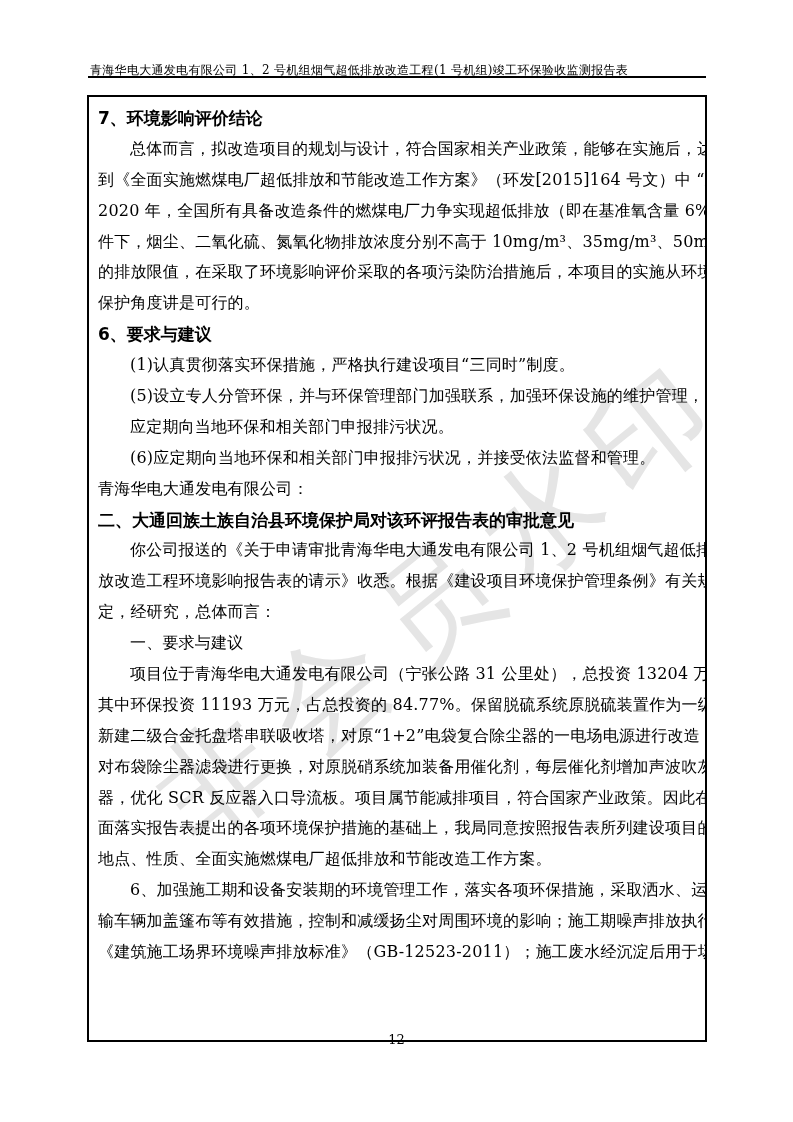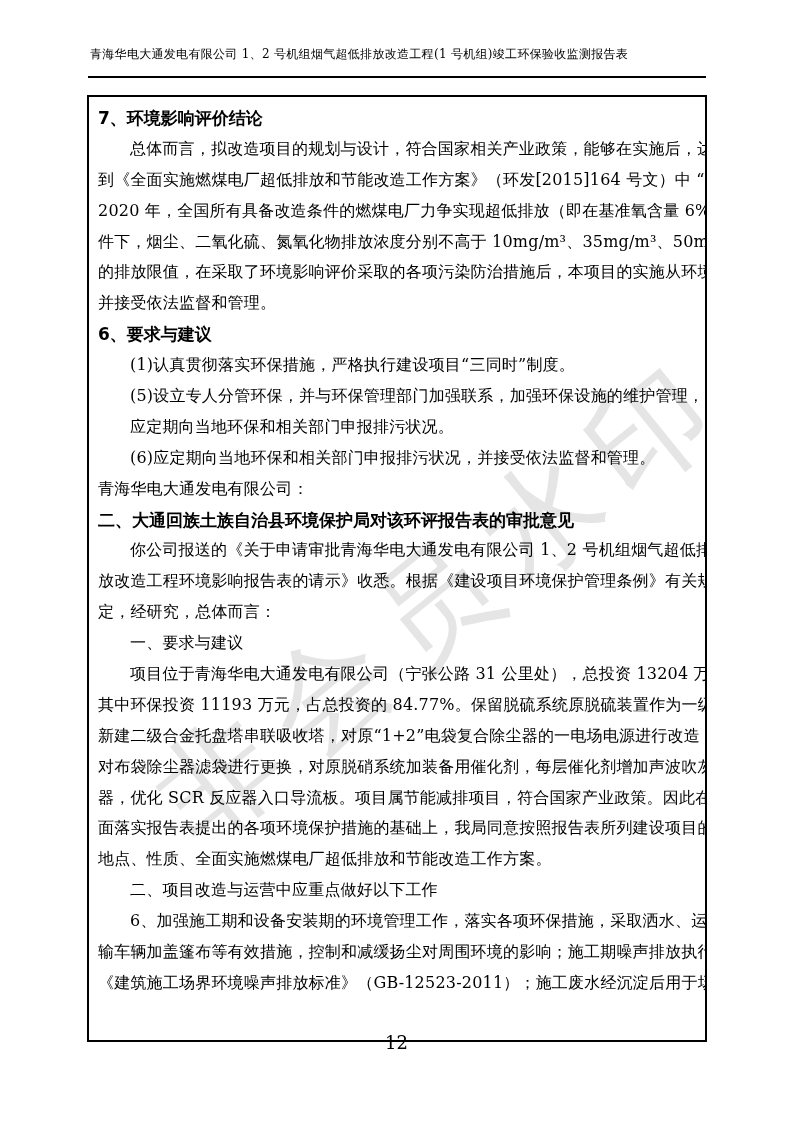--- a/index.html
+++ b/index.html
@@ -21,21 +21,21 @@
     letter-spacing: 20px;
     white-space: nowrap;
     color: #e5e5e5;
     font-family: "DejaVu Sans", "Liberation Sans", sans-serif;
     z-index: 0;
     user-select: none;
   }
   .header-title {
     position: absolute;
     left: 90px;
-    top: 46px;
+    top: 62px;
     width: 620px;
     font-size: 12px;
     line-height: 16px;
     letter-spacing: 0.3px;
     white-space: nowrap;
     z-index: 2;
   }
   .header-rule {
     position: absolute;
     left: 88px;
@@ -71,21 +71,21 @@
     font-size: 17px;
     font-family: "DejaVu Sans", "Liberation Sans", sans-serif;
     letter-spacing: 0;
   }
   .page-number {
     position: absolute;
     left: 0;
     top: 1032px;
     width: 100%;
     text-align: center;
-    font-size: 18px;
+    font-size: 13px;
     z-index: 2;
   }
 </style>
 </head>
 <body>
 
 <div class="page">
 
   <div class="watermark" style="color: rgb(229, 229, 229);">非会员水印</div>
 
@@ -94,40 +94,39 @@
   <div class="header-rule"></div>
 
   <div class="doc-table">
     <div id="doc-lines">
         <div class="line bold">7、环境影响评价结论</div>
         <div class="line indent">总体而言，拟改造项目的规划与设计，符合国家相关产业政策，能够在实施后，达</div>
         <div class="line">到《全面实施燃煤电厂超低排放和节能改造工作方案》（环发[2015]164 号文）中 “到</div>
         <div class="line">2020 年，全国所有具备改造条件的燃煤电厂力争实现超低排放（即在基准氧含量 6%条</div>
         <div class="line">件下，烟尘、二氧化硫、氮氧化物排放浓度分别不高于 10mg/m³、35mg/m³、50mg/m³）”</div>
         <div class="line">的排放限值，在采取了环境影响评价采取的各项污染防治措施后，本项目的实施从环境</div>
-        <div class="line">并接受依法监督和管理。</div>
+        <div class="line">保护角度讲是可行的。</div>
         <div class="line bold">6、要求与建议</div>
         <div class="line indent">(1)认真贯彻落实环保措施，严格执行建设项目“三同时”制度。</div>
         <div class="line indent">(5)设立专人分管环保，并与环保管理部门加强联系，加强环保设施的维护管理，</div>
         <div class="line indent">应定期向当地环保和相关部门申报排污状况。</div>
         <div class="line indent">(6)应定期向当地环保和相关部门申报排污状况，并接受依法监督和管理。</div>
         <div class="line">青海华电大通发电有限公司：</div>
         <div class="line bold">二、大通回族土族自治县环境保护局对该环评报告表的审批意见</div>
         <div class="line indent">你公司报送的《关于申请审批青海华电大通发电有限公司 1、2 号机组烟气超低排</div>
         <div class="line">放改造工程环境影响报告表的请示》收悉。根据《建设项目环境保护管理条例》有关规</div>
         <div class="line">定，经研究，总体而言：</div>
         <div class="line indent">一、要求与建议</div>
         <div class="line indent">项目位于青海华电大通发电有限公司（宁张公路 31 公里处），总投资 13204 万元，</div>
         <div class="line">其中环保投资 11193 万元，占总投资的 84.77%。保留脱硫系统原脱硫装置作为一级塔，</div>
         <div class="line">新建二级合金托盘塔串联吸收塔，对原“1+2”电袋复合除尘器的一电场电源进行改造，</div>
         <div class="line">对布袋除尘器滤袋进行更换，对原脱硝系统加装备用催化剂，每层催化剂增加声波吹灰</div>
         <div class="line">器，优化 SCR 反应器入口导流板。项目属节能减排项目，符合国家产业政策。因此在全</div>
         <div class="line">面落实报告表提出的各项环境保护措施的基础上，我局同意按照报告表所列建设项目的</div>
         <div class="line">地点、性质、全面实施燃煤电厂超低排放和节能改造工作方案。</div>
-        <div class="line indent">二、项目改造与运营中应重点做好以下工作</div>
         <div class="line indent">6、加强施工期和设备安装期的环境管理工作，落实各项环保措施，采取洒水、运</div>
         <div class="line">输车辆加盖篷布等有效措施，控制和减缓扬尘对周围环境的影响；施工期噪声排放执行</div>
         <div class="line">《建筑施工场界环境噪声排放标准》（GB-12523-2011）；施工废水经沉淀后用于场地</div>
       </div>
   </div>
 
   <div class="page-number">12</div>
 
 </div>
 

